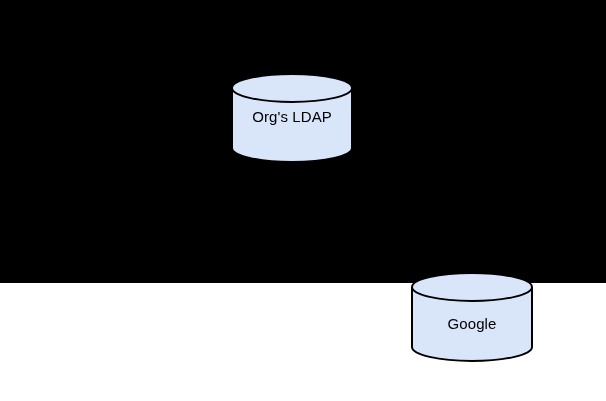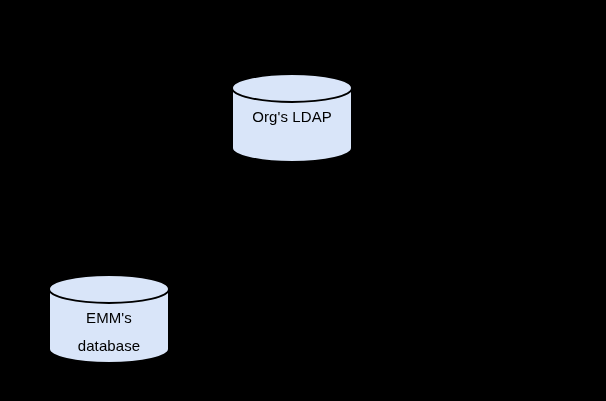--- a/index.html
+++ b/index.html
@@ -8,21 +8,21 @@
   }
   body {
     width: 606px;
     height: 401px;
     overflow: hidden;
     font-family: "Liberation Sans", sans-serif;
   }
   .stage {
     position: relative;
     width: 606px;
-    height: 401px;
+    height: 283px;
     background: #000000;
   }
   .node {
     position: absolute;
     width: 122px;
     height: 90px;
   }
   .node svg {
     position: absolute;
     left: 0;
@@ -57,25 +57,24 @@
   <div class="node node-ldap">
     <svg width="122" height="90" viewBox="0 0 122 90">
       <path d="M1,15 V75 A60,14 0 0 0 121,75 V15 A60,14 0 0 0 1,15 Z" stroke="#000000" stroke-width="2" fill="#d9e5f9"></path>
       <path d="M1,15 A60,14 0 0 0 121,15" fill="none" stroke="#000000" stroke-width="2"></path>
     </svg>
     <div class="label">
       <div>Org's LDAP</div>
     </div>
   </div>
 
-  <div class="node node-emm">
+
+  <div class="node node-google">
     <svg width="122" height="90" viewBox="0 0 122 90">
       <path d="M1,15 V75 A60,14 0 0 0 121,75 V15 A60,14 0 0 0 1,15 Z" stroke="#000000" stroke-width="2" fill="#d9e5f9"></path>
       <path d="M1,15 A60,14 0 0 0 121,15" fill="none" stroke="#000000" stroke-width="2"></path>
     </svg>
-    <div class="label">
-      <div>EMM's</div>
-      <div>database</div>
+    <div class="label single">
+      <div>Google</div>
     </div>
   </div>
-
 
 </div>
 
 </body></html>

